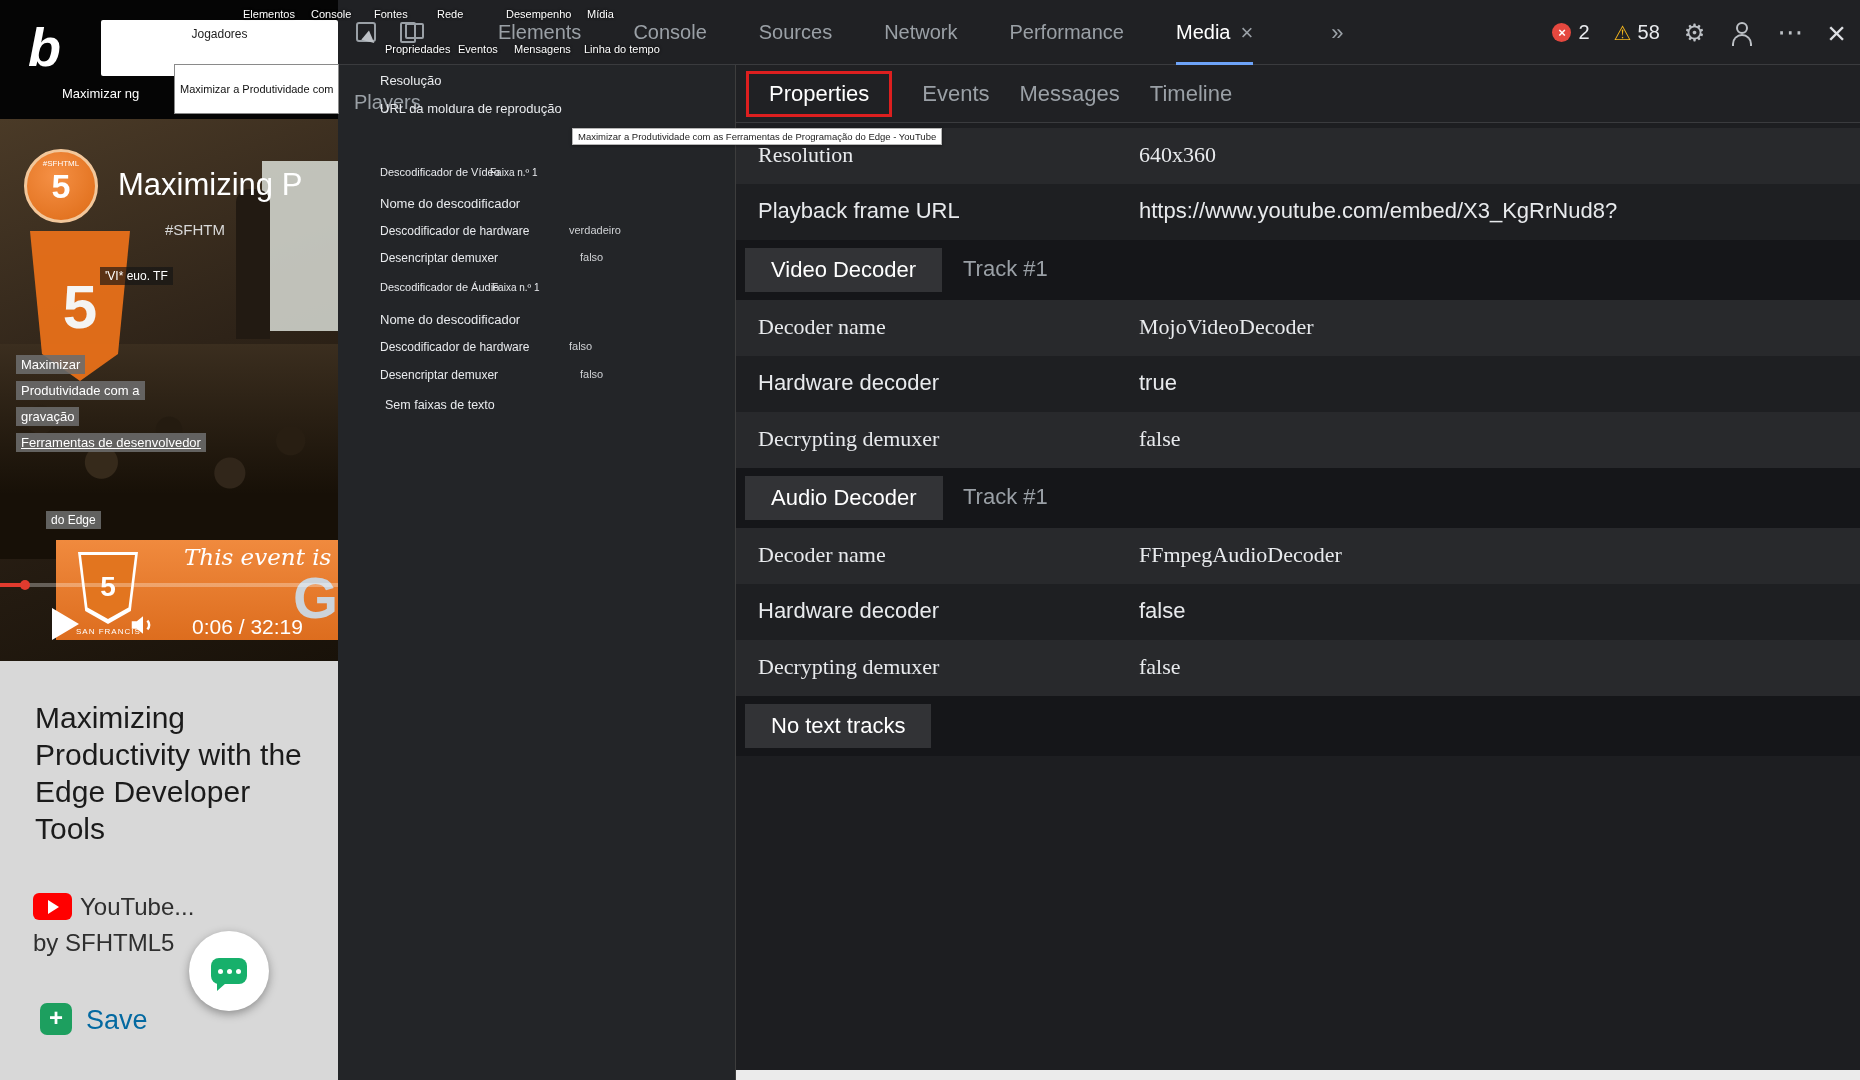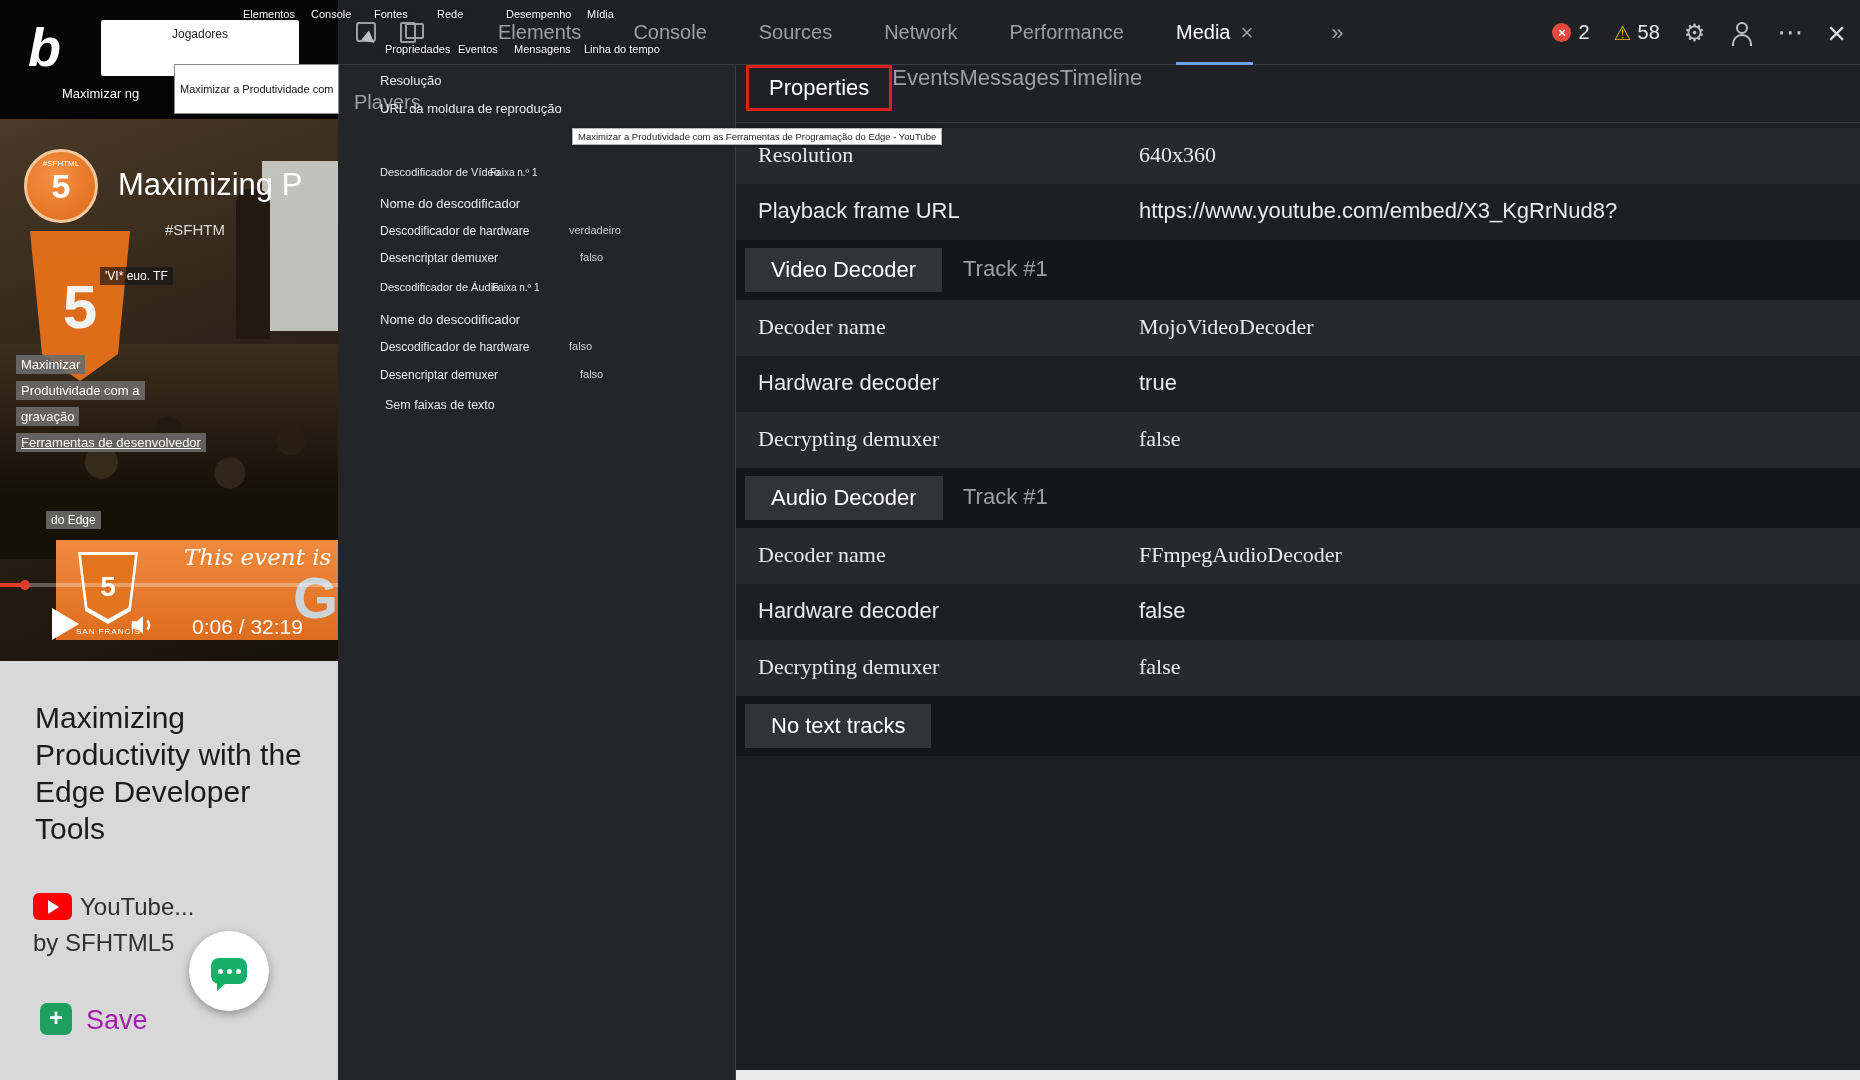--- a/index.html
+++ b/index.html
@@ -4,21 +4,21 @@
 <style>
   html,body{margin:0;padding:0;background:#000;}
   #app{position:relative;width:1860px;height:1080px;overflow:hidden;background:#202124;
        font-family:"Liberation Sans",sans-serif;color:#e8eaed;}
   #app *{box-sizing:border-box;}
 
   
   .page{position:absolute;left:0;top:0;width:338px;height:1080px;overflow:hidden;background:#d8d8d8;}
   .page-top{position:absolute;left:0;top:0;width:338px;height:119px;background:#050505;}
   .bing-logo{position:absolute;left:28px;top:16px;font-size:54px;font-weight:bold;color:#fff;font-style:italic;}
-  .search-box{position:absolute;left:101px;top:20px;width:198px;height:56px;background:#fff;border-radius:2px;}
+  .search-box{position:absolute;left:101px;top:20px;width:237px;height:56px;background:#fff;border-radius:2px;}
   .sb-top{position:absolute;left:0;top:7px;width:100%;text-align:center;font-size:12px;color:#222;}
   .query-label{position:absolute;left:62px;top:86px;font-size:13px;color:#fff;}
 
   
   .video{position:absolute;left:0;top:119px;width:338px;height:542px;overflow:hidden;
          background:linear-gradient(160deg,#4a3a27 0%,#2e2318 45%,#191209 100%);}
   .v-screen{position:absolute;left:262px;top:42px;width:76px;height:170px;background:#d9ddd6;opacity:.85;}
   .v-person{position:absolute;left:236px;top:70px;width:34px;height:150px;background:#221a12;border-radius:14px 14px 0 0;}
   .v-crowd{position:absolute;left:0;top:225px;width:100%;height:215px;background:
     radial-gradient(circle at 12% 35%, #2a2014 0 14px, transparent 15px),
@@ -61,21 +61,21 @@
 
   
   .info-title{position:absolute;left:35px;top:700px;width:276px;font-size:30px;line-height:1.23;color:#1b1b1b;}
   .yt-icon{position:absolute;left:33px;top:893px;width:39px;height:27px;background:#f00;border-radius:6px;}
   .yt-icon::after{content:"";position:absolute;left:15px;top:7px;width:0;height:0;border-top:7px solid transparent;
                   border-bottom:7px solid transparent;border-left:11px solid #fff;}
   .yt-text{position:absolute;left:80px;top:893px;font-size:24px;color:#2f2f2f;}
   .byline{position:absolute;left:33px;top:929px;font-size:24px;color:#2f2f2f;}
   .save-icon{position:absolute;left:40px;top:1003px;width:32px;height:32px;background:#1d9f5f;border-radius:7px;
              color:#fff;font-size:24px;font-weight:bold;text-align:center;line-height:30px;}
-  .save-label{position:absolute;left:86px;top:1005px;font-size:27px;color:#a21caf;}
+  .save-label{position:absolute;left:86px;top:1005px;font-size:27px;color:#0369a1;}
   .chat-fab{position:absolute;left:189px;top:931px;width:80px;height:80px;border-radius:50%;background:#fff;
             box-shadow:0 3px 10px rgba(0,0,0,.35);display:flex;align-items:center;justify-content:center;}
   .chat-icon{position:relative;width:36px;height:26px;background:#17b06b;border-radius:8px;}
   .chat-icon::after{content:"";position:absolute;left:6px;bottom:-7px;width:0;height:0;
                     border-top:8px solid #17b06b;border-right:9px solid transparent;}
   .chat-dots{position:absolute;left:0;top:0;width:100%;height:100%;display:flex;gap:4px;align-items:center;justify-content:center;}
   .chat-dots i{width:5px;height:5px;border-radius:50%;background:#fff;}
 
   
   .topbar{position:absolute;left:338px;top:0;right:0;height:65px;background:#202124;border-bottom:1px solid #3a3b3e;}
@@ -114,21 +114,21 @@
   .sel-row{position:absolute;left:0;top:62px;width:100%;height:34px;background:#1a67cf;overflow:hidden;}
   .sel-arrow{position:absolute;left:50px;top:8px;font-size:13px;color:#bcd4f5;}
   .sel-big{position:absolute;left:71px;top:1px;font-size:23px;font-weight:bold;color:#fff;white-space:nowrap;}
   .sel-label{position:absolute;left:42px;top:2px;font-size:13px;color:#fff;background:#1a67cf;padding:1px 4px;}
   .ov{position:absolute;color:#e8eaed;white-space:nowrap;}
   .ov-val{color:#cfd1d4;}
 
   
   .media{position:absolute;left:736px;top:65px;right:0;bottom:0;background:#1d1e21;z-index:1;}
   .media-tabs{position:absolute;left:0;top:0;right:0;height:58px;background:#202124;border-bottom:1px solid #3a3b3e;
-              display:flex;align-items:flex-start;padding-left:10px;font-size:22px;color:#9aa0a6;}
+              display:flex;align-items:center;gap:30px;padding-left:10px;font-size:22px;color:#9aa0a6;}
   .mtab{white-space:nowrap;}
   .mtab.annotated{color:#fff;border:3px solid #dd1f1f;padding:7px 20px;}
   .prows{position:absolute;left:0;top:63px;right:0;}
   .prow{position:relative;height:56px;}
   .prow.light{background:#28292c;font-family:Liberation Serif, serif;}
   .prow.dark{background:#1e1f22;}
   .plabel{position:absolute;left:22px;top:14px;font-size:22px;color:#e8eaed;}
   .pvalue{position:absolute;left:403px;top:14px;font-size:22px;color:#e8eaed;white-space:nowrap;}
   .psection{position:relative;height:60px;background:#151619;}
   .chip{position:absolute;left:9px;top:8px;height:44px;line-height:44px;padding:0 26px;background:#323336;

